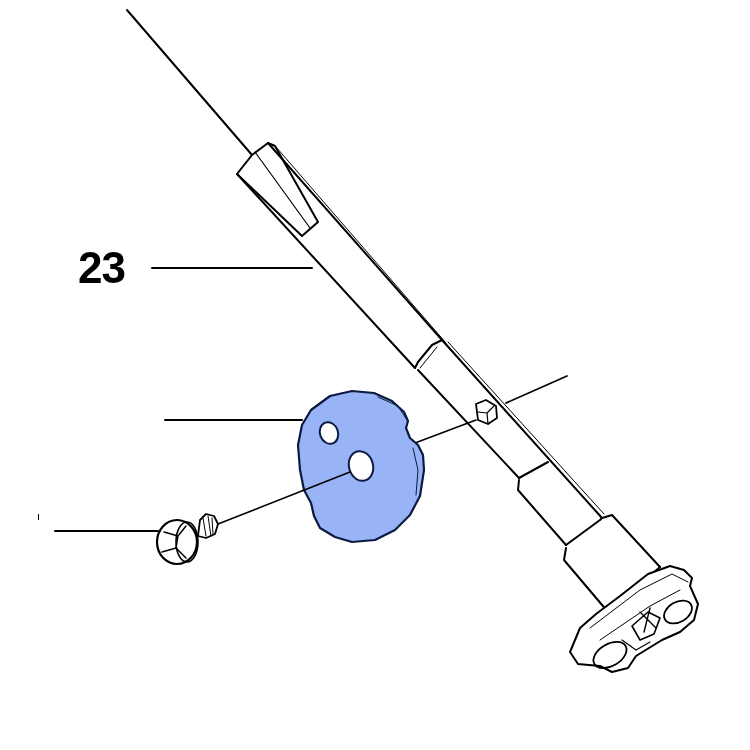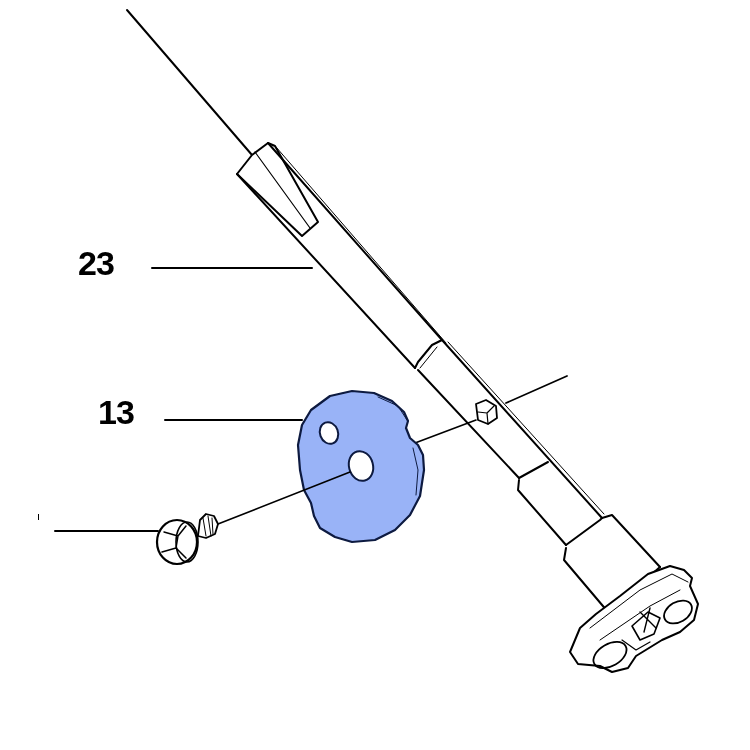--- a/index.html
+++ b/index.html
@@ -18,21 +18,21 @@
       position: absolute;
       left: 0;
       top: 0;
       width: 750px;
       height: 750px;
     }
     .callout-label {
       position: absolute;
       font-family: "Liberation Sans", sans-serif;
       font-weight: bold;
-      font-size: 34px;
+      font-size: 44px;
       color: #000000;
       line-height: 1;
       letter-spacing: -1px;
       cursor: pointer;
     }
     .callout-23 { left: 78px; top: 246px; }
     .callout-13 { left: 98px; top: 395px; }
     .stray-tick {
       position: absolute;
       left: 38px;
@@ -116,15 +116,14 @@
         <path d="M164,532 L178,536 L176,548 L162,552 M178,536 L186,526 M176,548 L186,558" stroke-width="1.5"></path>
       </g>
 
       <line x1="152" y1="268" x2="312" y2="268" stroke-width="2"></line>
       <line x1="165" y1="420" x2="302" y2="420" stroke-width="2"></line>
       <line x1="55" y1="531" x2="158" y2="531" stroke-width="2"></line>
     </g>
   </svg>
 
   <div class="callout-label callout-23">23</div>
-  <div class="callout-label callout-13">13</div>
   <div class="stray-tick"></div>
 </div>
 
 </body></html>

